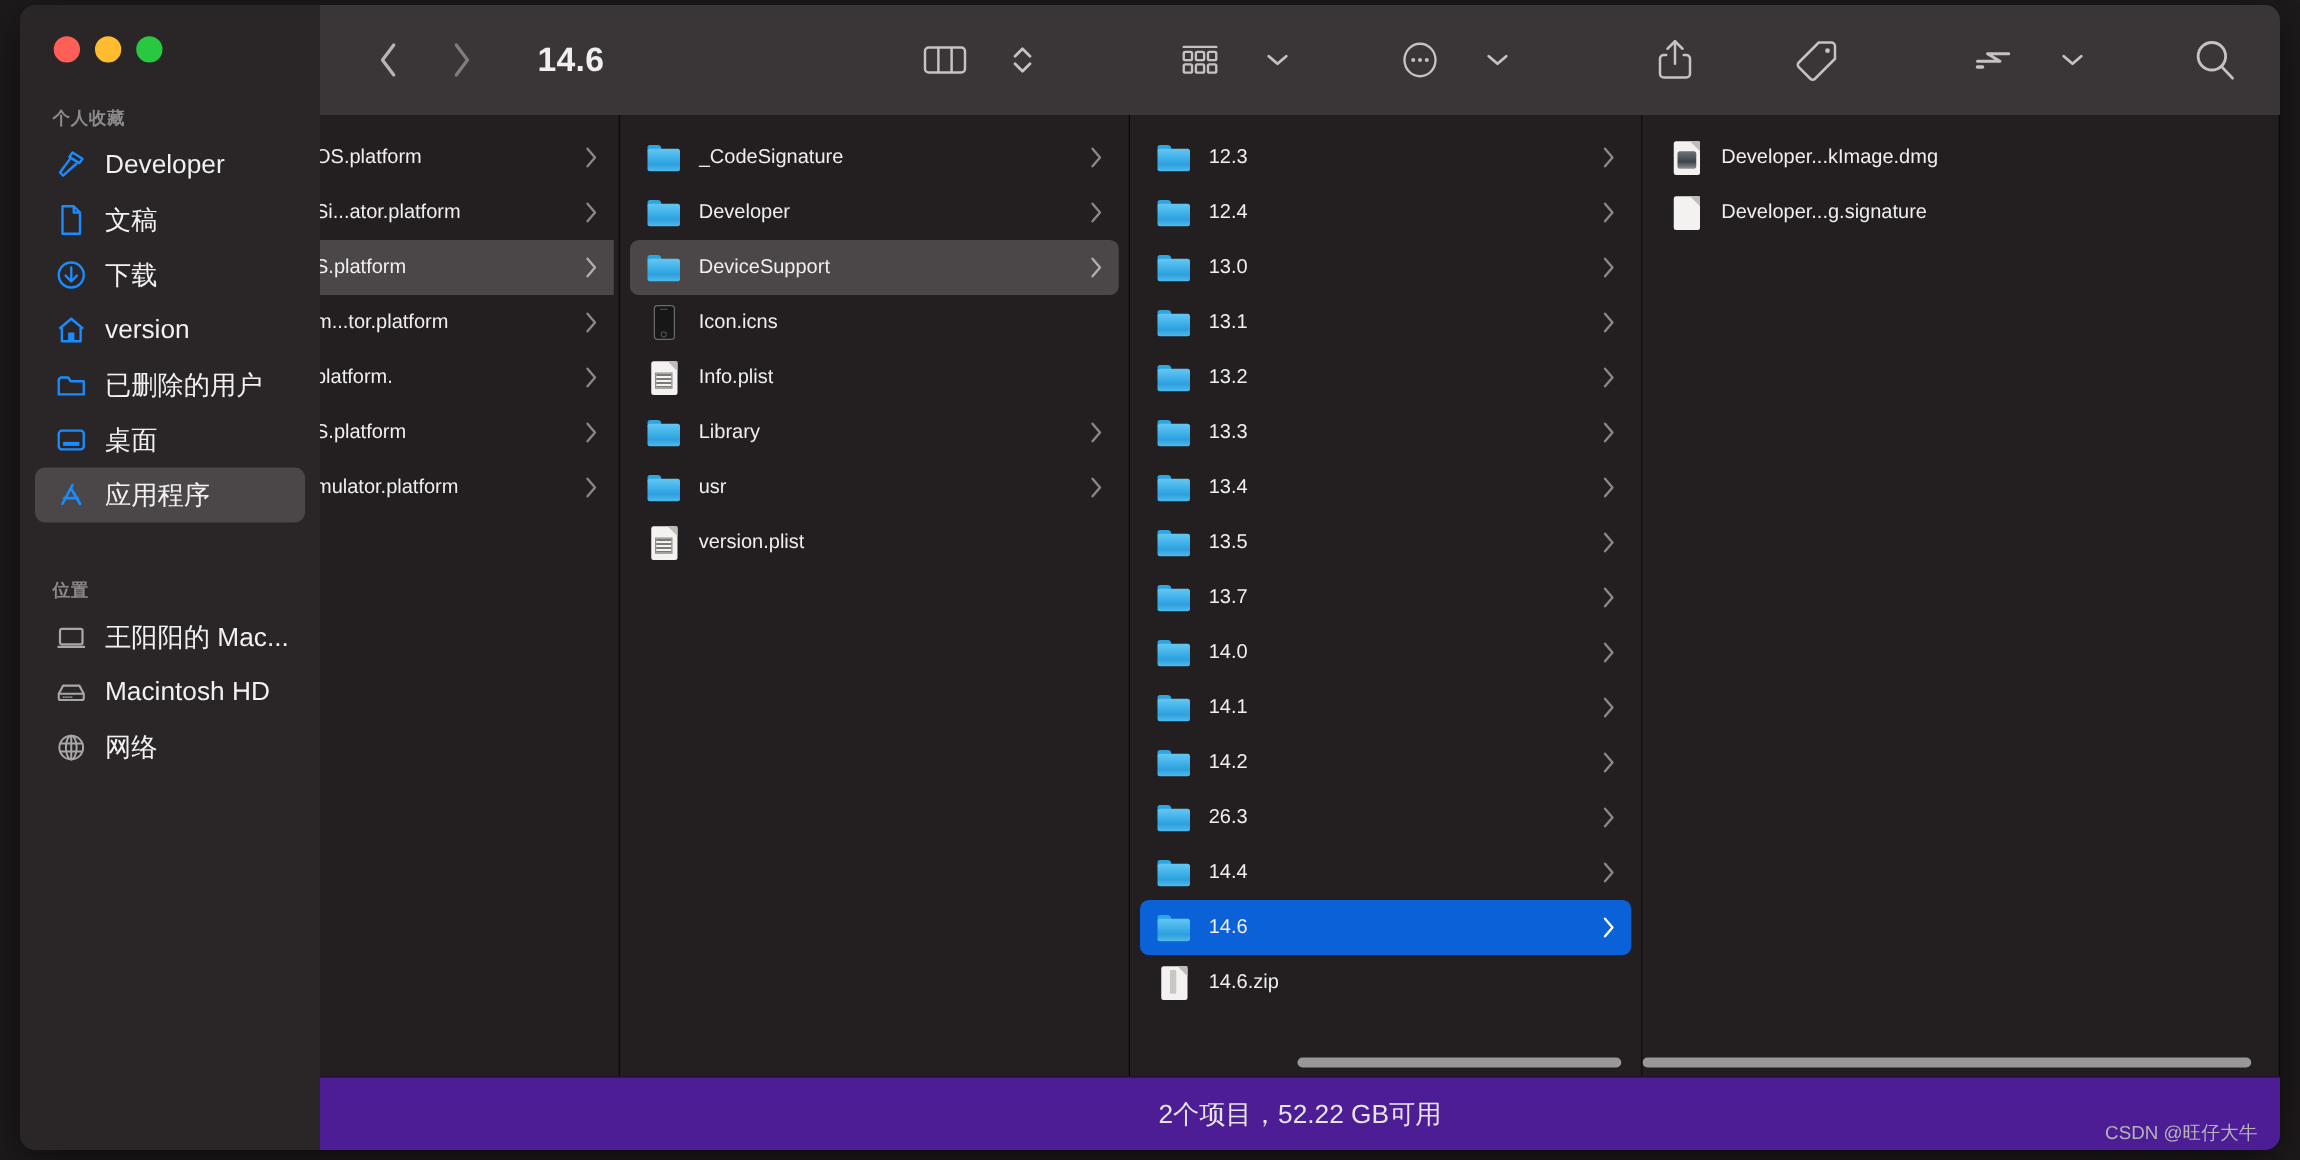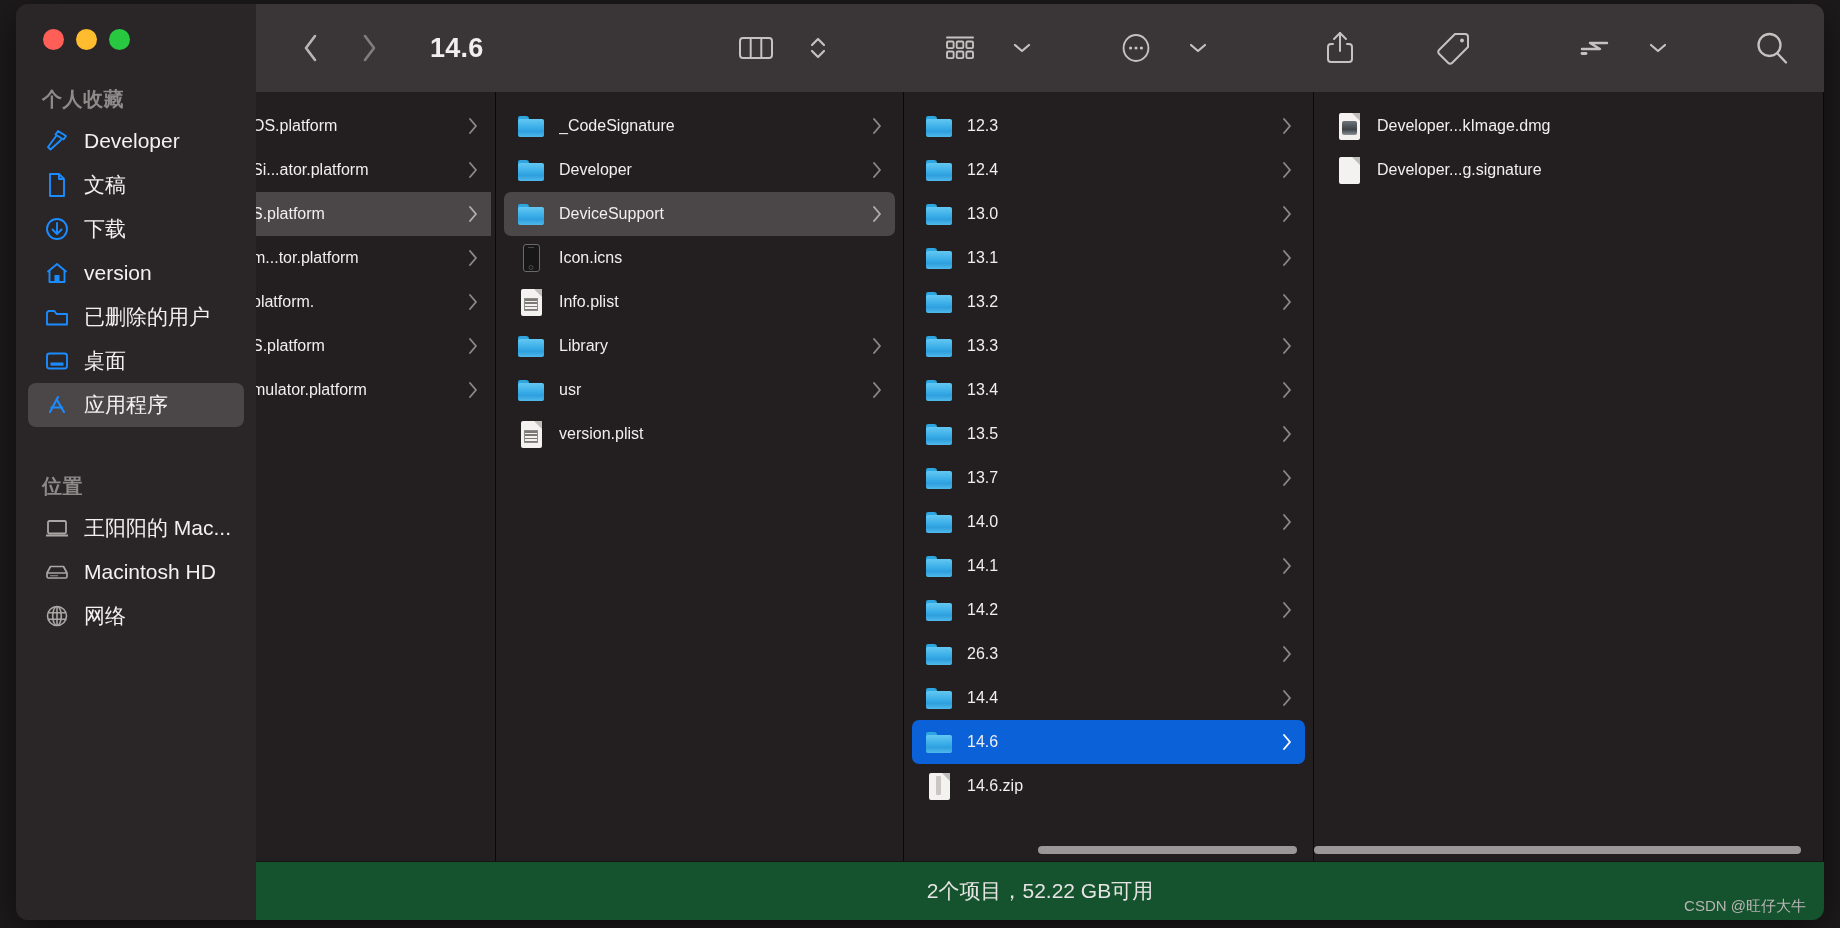--- a/index.html
+++ b/index.html
@@ -57,21 +57,21 @@
     width: 21px;
     height: 21px;
     border-radius: 50%;
   }
   .light.red    { background: #ff5f57; }
   .light.yellow { background: #febc2e; }
   .light.green  { background: #28c840; }
 
   .sb-section {
     color: #8d8a8a;
-    font-size: 20px;
+    font-size: 14px;
     font-weight: 600;
     padding: 0 0 6px 26px;
     margin-top: 38px;
     letter-spacing: 0.5px;
   }
   .sb-section.places { margin-top: 46px; }
 
   .sb-item {
     display: flex;
     align-items: center;
@@ -288,21 +288,21 @@
     border-radius: 4px;
     background: #9a9798;
   }
   .scroll-c3 { left: 134px; right: 16px; }
   .scroll-c4 { left: 0; right: 22px; }
 
   
   .statusbar {
     height: 58px;
     flex: 0 0 58px;
-    background: #14532d;
+    background: #4c1d95;
     border-top: 1px solid #161313;
     display: flex;
     align-items: center;
     justify-content: center;
     color: #e6e4e4;
     font-size: 21px;
     position: relative;
   }
   .watermark {
     position: absolute;

